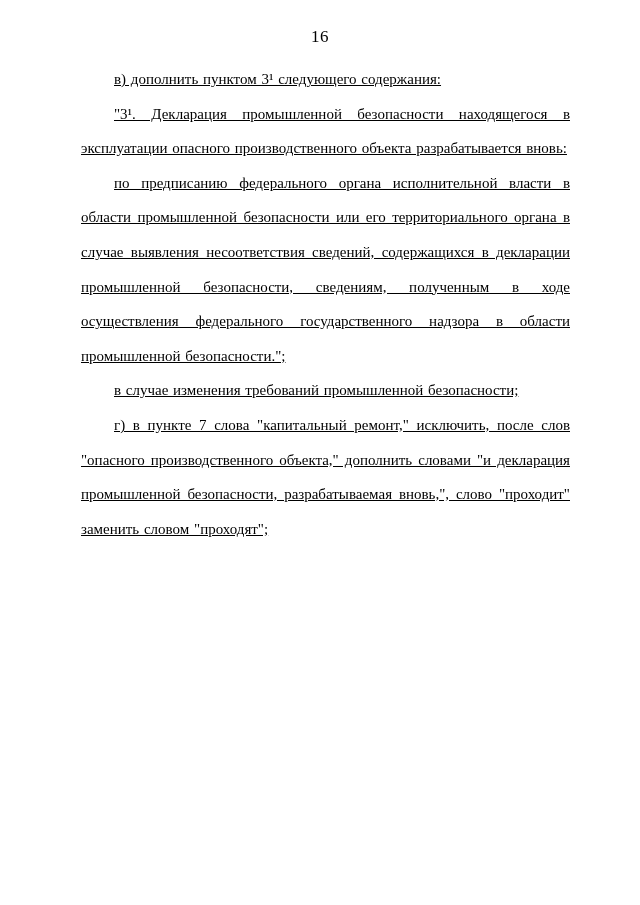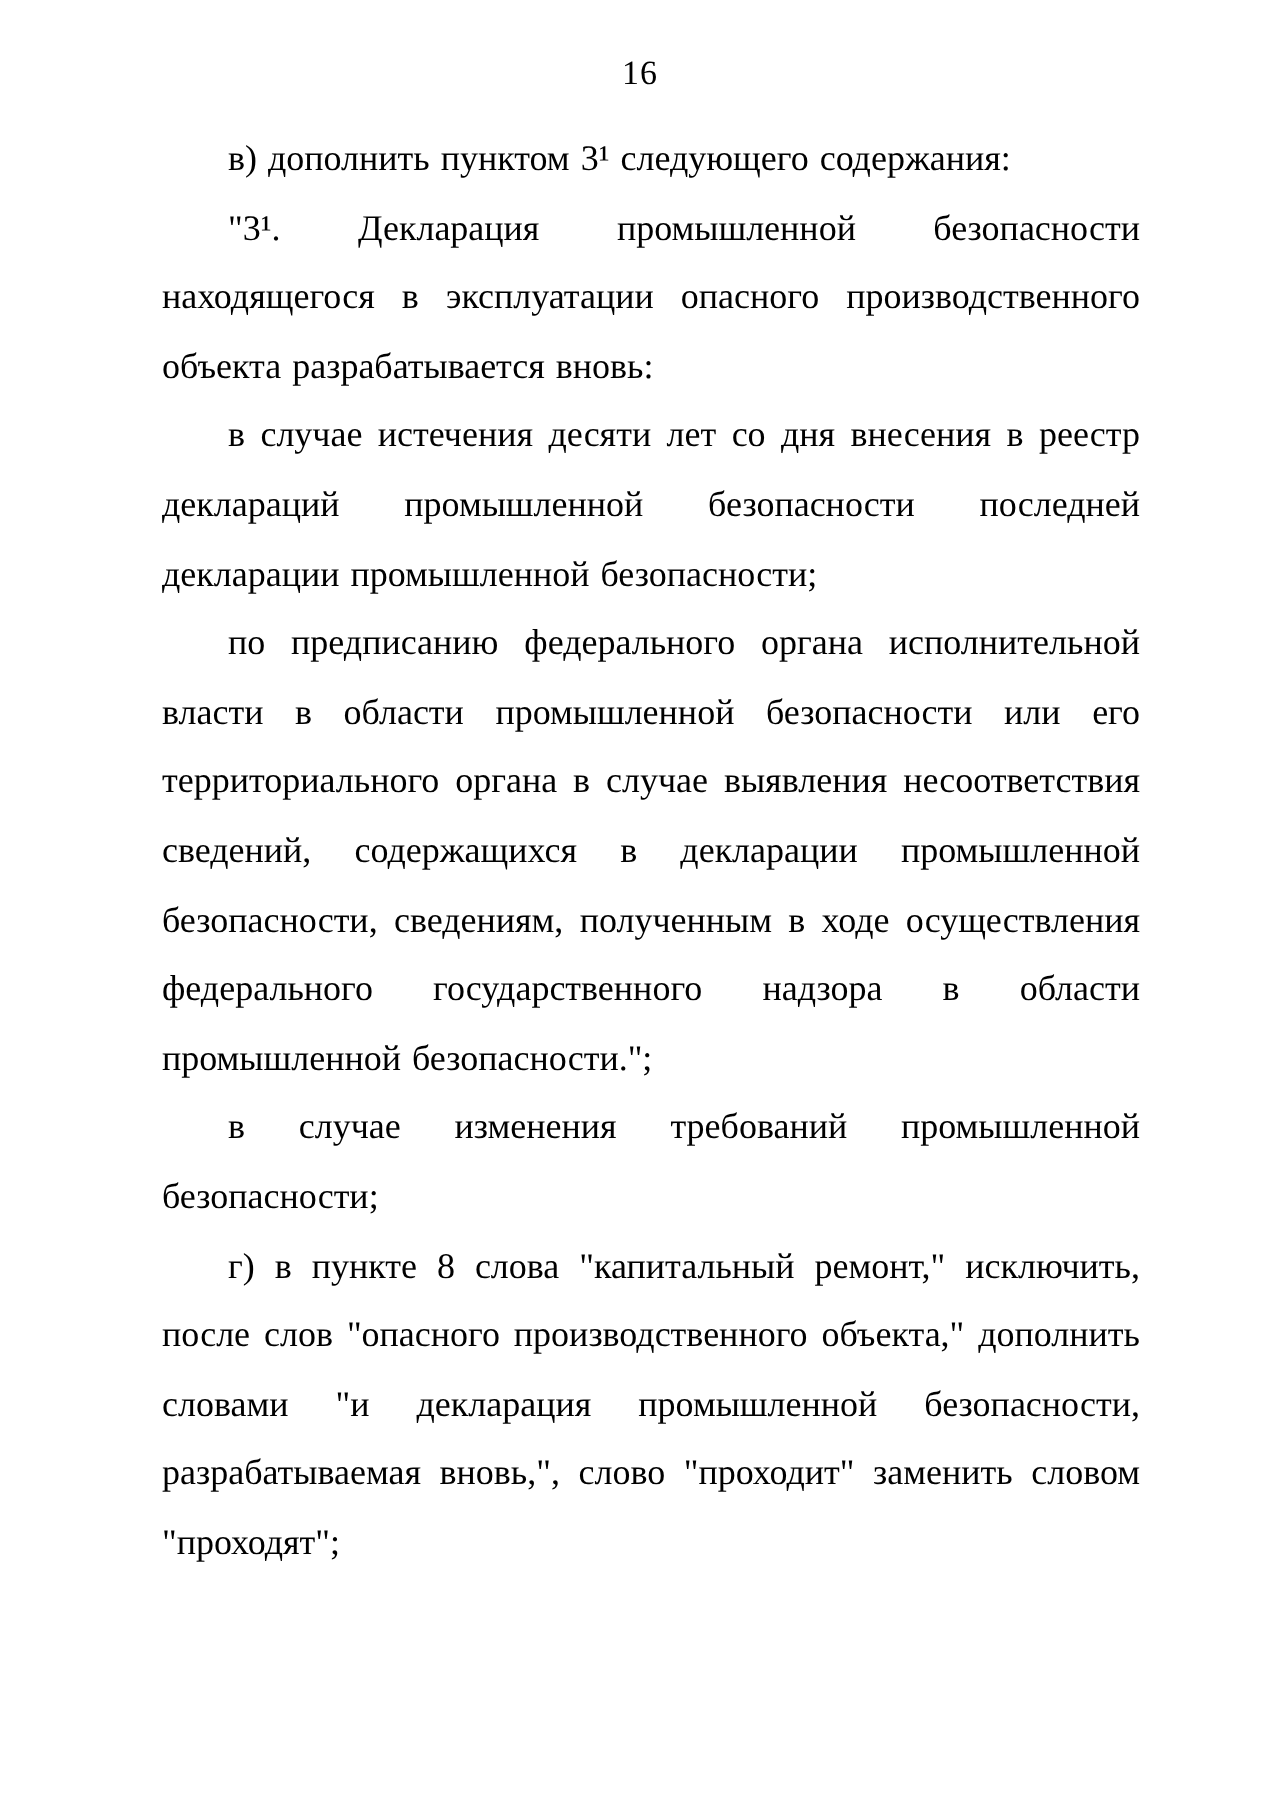--- a/index.html
+++ b/index.html
@@ -25,32 +25,32 @@
       line-height: 20px;
       letter-spacing: 0.5px;
     }
     .content {
       margin: 15px 70px 0 81px;
       text-align: justify;
     }
     .content p {
       margin: 0;
       padding: 0;
-      font-size: 18px;
+      font-size: 15px;
       line-height: 34.6px;
       text-indent: 33px;
       word-spacing: 1px;
+      text-decoration: underline;
     }
   </style>
 </head>
 <body>
 
 <div class="page">
   <div class="page-number">16</div>
   <div class="content">
     <p>в) дополнить пунктом 3¹ следующего содержания:</p>
     <p>"3¹. Декларация промышленной безопасности находящегося в эксплуатации опасного производственного объекта разрабатывается вновь:</p>
-    <p>в случае истечения десяти лет со дня внесения в реестр деклараций промышленной безопасности последней декларации промышленной безопасности;</p>
     <p>по предписанию федерального органа исполнительной власти в области промышленной безопасности или его территориального органа в случае выявления несоответствия сведений, содержащихся в декларации промышленной безопасности, сведениям, полученным в ходе осуществления федерального государственного надзора в области промышленной безопасности.";</p>
     <p>в случае изменения требований промышленной безопасности;</p>
-    <p>г) в пункте 8 слова "капитальный ремонт," исключить, после слов "опасного производственного объекта," дополнить словами "и декларация промышленной безопасности, разрабатываемая вновь,", слово "проходит" заменить словом "проходят";</p>
+    <p>г) в пункте 7 слова "капитальный ремонт," исключить, после слов "опасного производственного объекта," дополнить словами "и декларация промышленной безопасности, разрабатываемая вновь,", слово "проходит" заменить словом "проходят";</p>
   </div>
 </div>
 
 </body></html>

